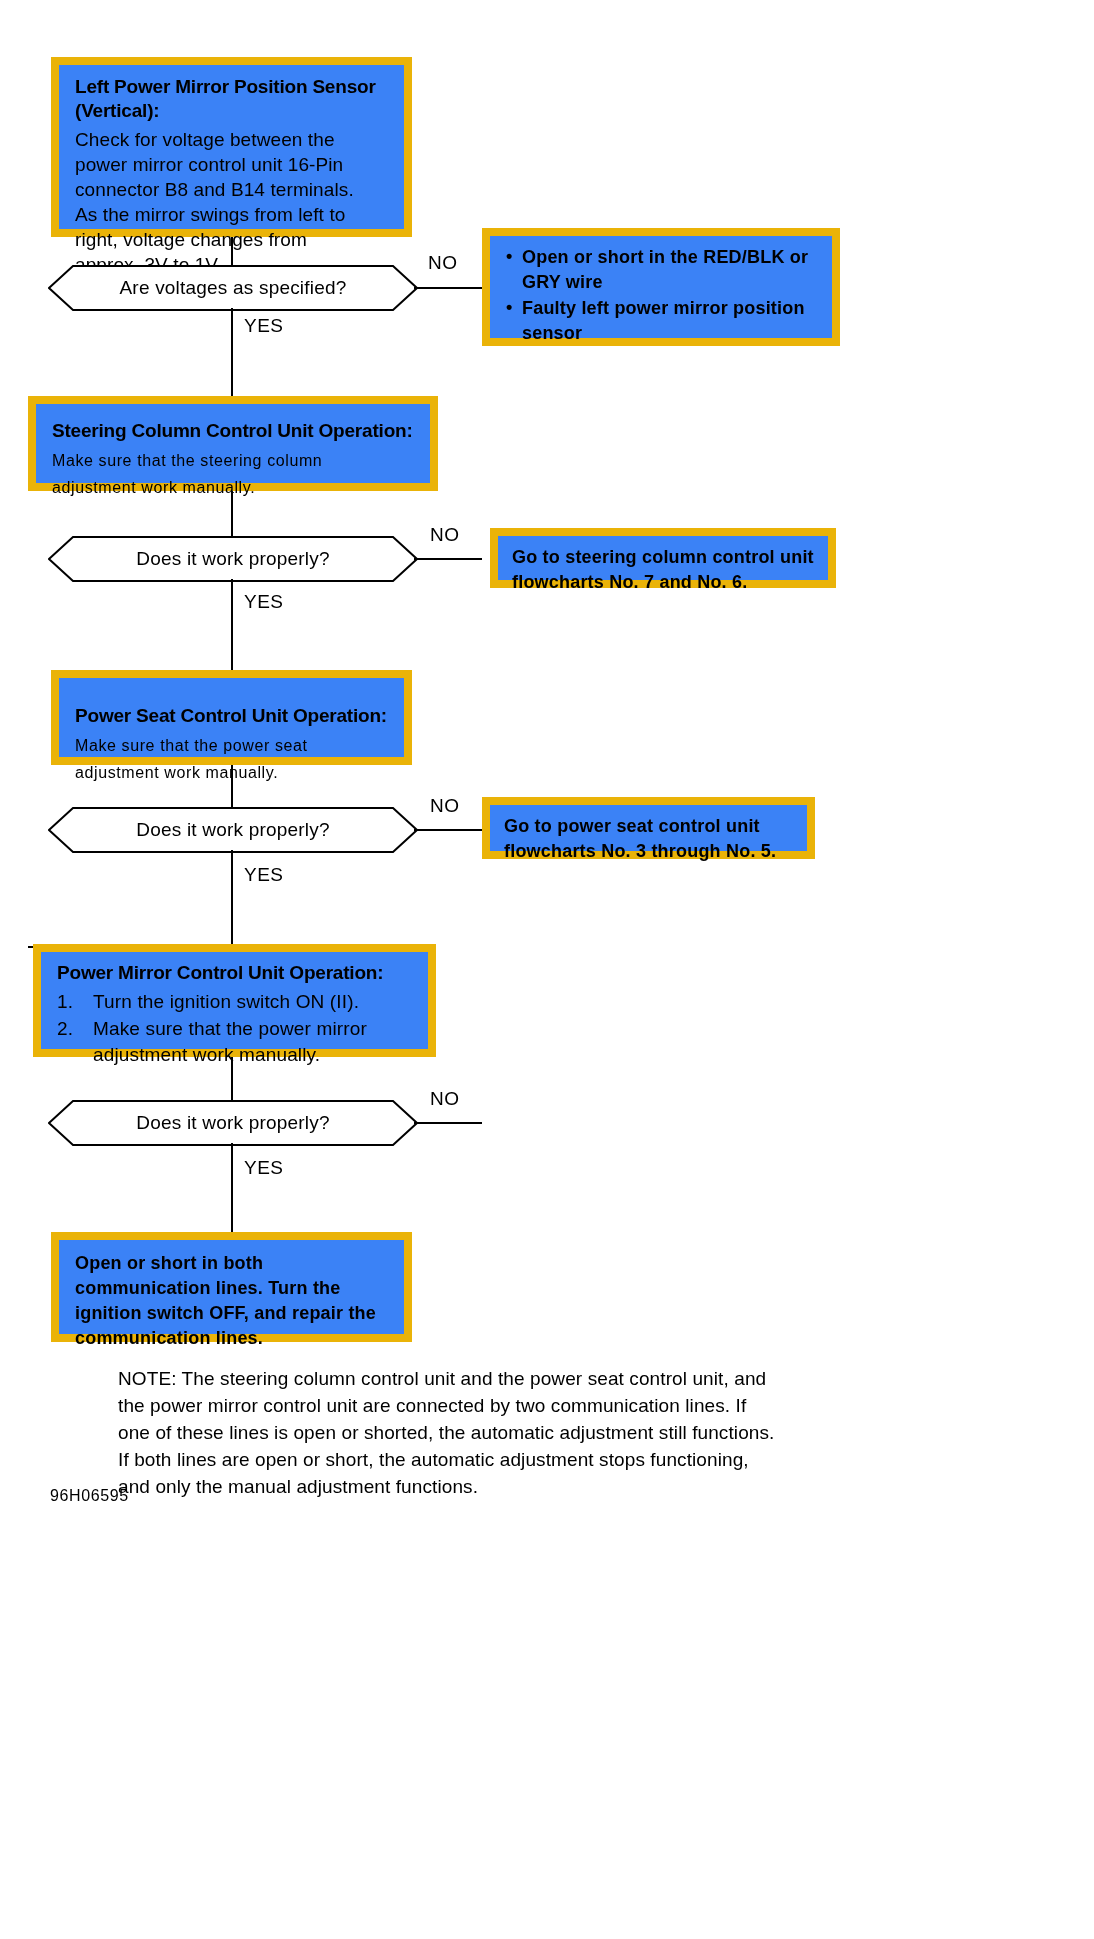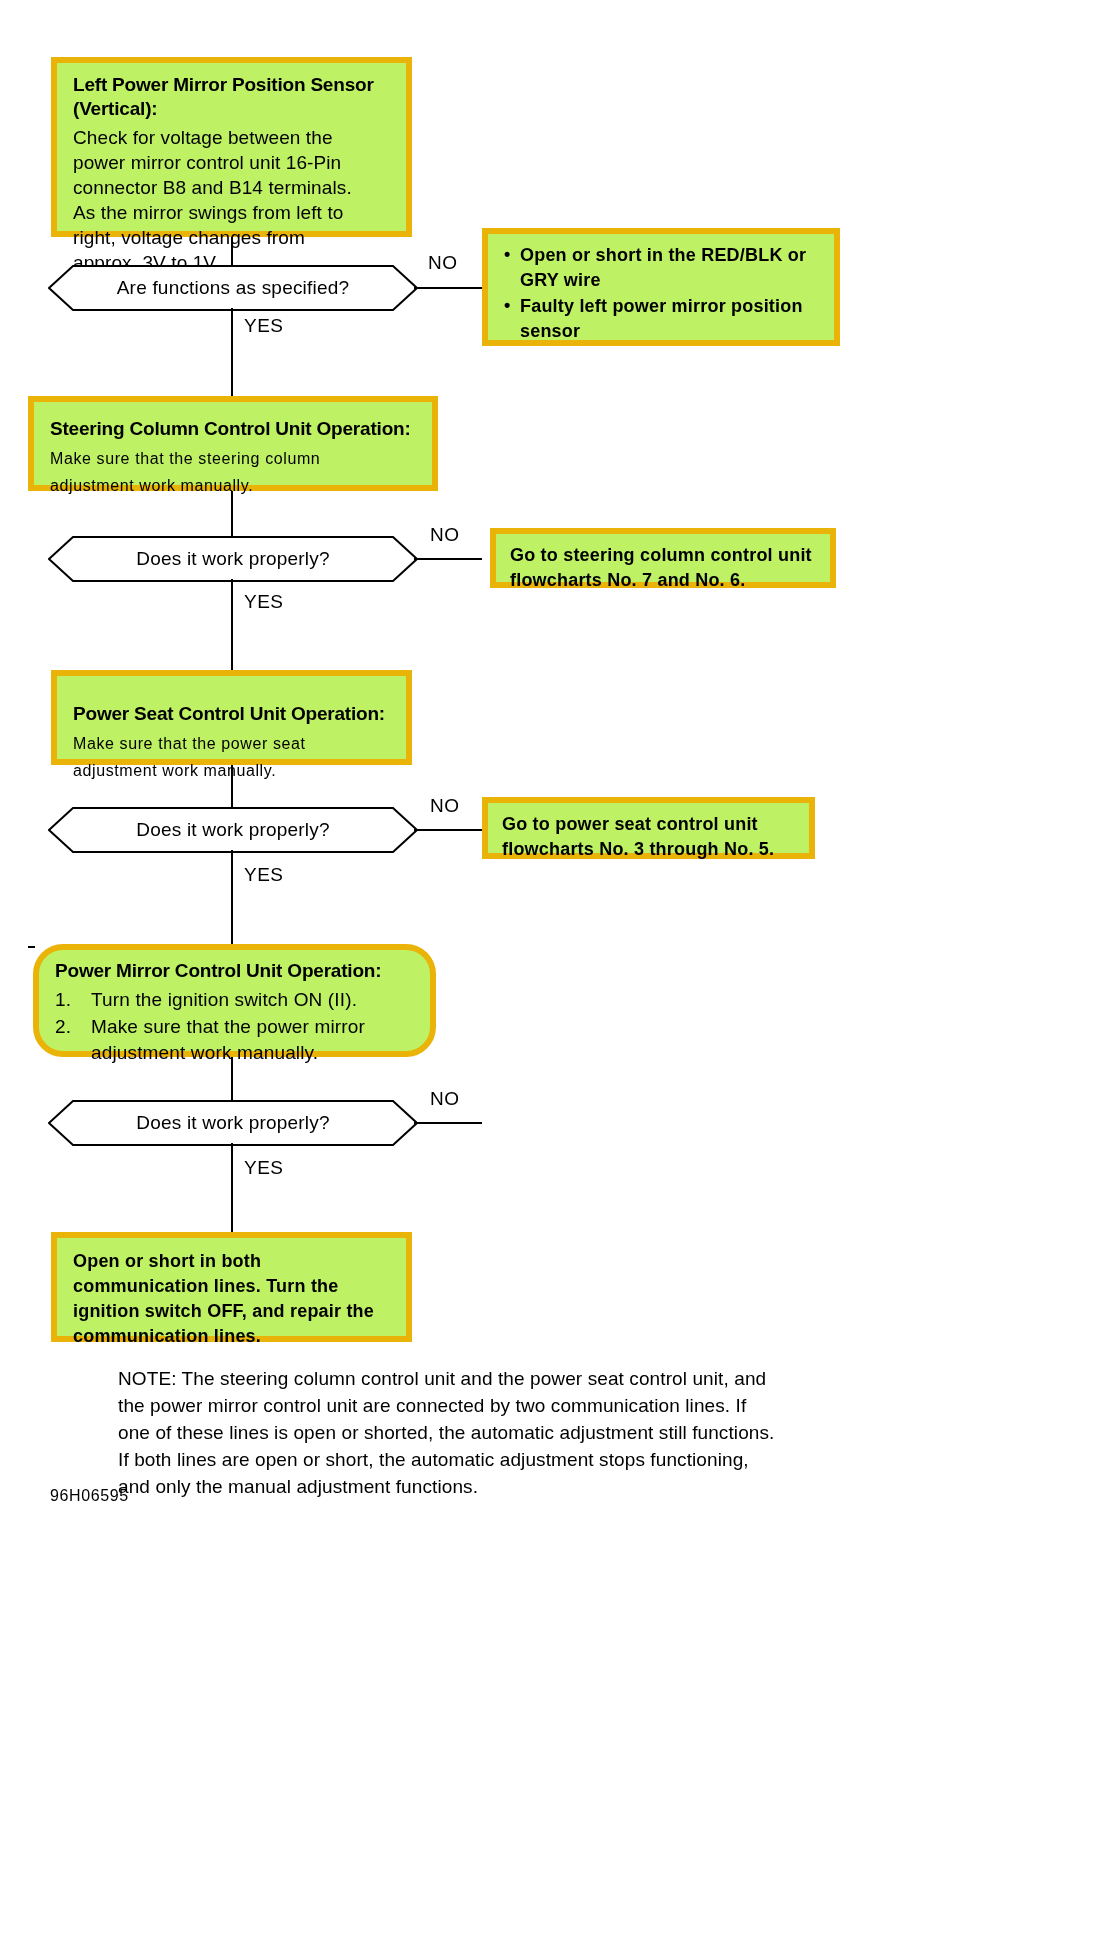--- a/index.html
+++ b/index.html
@@ -29,22 +29,22 @@
   .hline {
     position: absolute;
     height: 2px;
     background: #000;
   }
 
   
   .box {
     position: absolute;
     box-sizing: border-box;
-    border: 6px solid #eab308;
-    background: #bef264;
+    border: 8px solid #eab308;
+    background: #3b82f6;
   }
   .box-inner {
     padding: 10px 14px 8px 16px;
   }
   .box-title {
     font-weight: bold;
     font-size: 19px;
     line-height: 24px;
     margin: 0 0 4px 0;
     letter-spacing: -0.2px;
@@ -183,21 +183,21 @@
       <p class="box-body" style="width:295px;">Check for voltage between the power mirror control unit 16-Pin connector B8 and B14 terminals. As the mirror swings from left to right, voltage changes from approx. 3V to 1V.</p>
     </div>
   </div>
 
   <div class="vline" style="left:231px; top:237px; height:32px;"></div>
 
   <div class="decision" style="left:48px; top:265px; width:370px; height:46px;">
     <svg width="370" height="46" viewBox="0 0 370 46">
       <polygon points="1,23 25,1 345,1 369,23 345,45 25,45" fill="#ffffff" stroke="#000000" stroke-width="2"></polygon>
     </svg>
-    <div class="dlabel">Are functions as specified?</div>
+    <div class="dlabel">Are voltages as specified?</div>
   </div>
 
   <div class="hline" style="left:414px; top:287px; width:68px;"></div>
   <div class="branch-label" style="left:428px; top:252px;">NO</div>
 
   <div class="box result-box" style="left:482px; top:228px; width:358px; height:118px;">
     <div class="box-inner">
       <ul class="bullets">
         <li>
           <span class="dot">•</span>
@@ -266,21 +266,21 @@
   <div class="box result-box" style="left:482px; top:797px; width:333px; height:62px;">
     <div class="box-inner">
       <p class="result-text" style="width:310px;">Go to power seat control unit flowcharts No. 3 through No. 5.</p>
     </div>
   </div>
 
   <div class="vline" style="left:231px; top:850px; height:95px;"></div>
   <div class="branch-label" style="left:244px; top:864px;">YES</div>
   <div class="vline" style="left:231px; top:945px; height:100px;"></div>
 
-  <div class="box" style="left:33px; top:944px; width:403px; height:113px;border-radius:30px;">
+  <div class="box" style="left:33px; top:944px; width:403px; height:113px;">
     <div class="box-inner" style="padding-top:9px;">
       <div class="box-title">Power Mirror Control Unit Operation:</div>
       <ol class="steps" style="width:345px;">
         <li>
           <span class="num">1.</span>
           <span>Turn the ignition switch ON (II).</span>
         </li>
         <li>
           <span class="num">2.</span>
           <span>Make sure that the power mirror adjustment work manually.</span>

